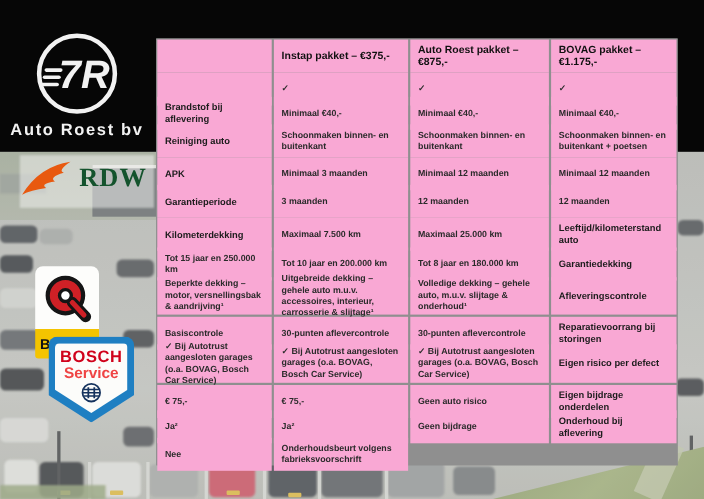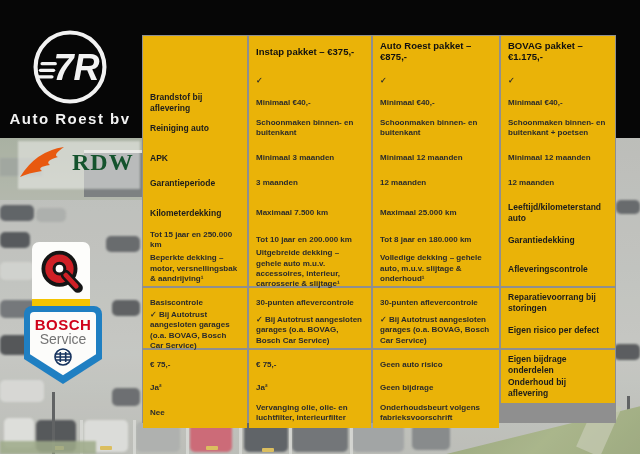--- a/index.html
+++ b/index.html
@@ -34,34 +34,34 @@
   .rdw{position:absolute;left:18px;top:141px;width:122px;height:48px;}
   .rdw-bg{position:absolute;inset:0;background:rgba(246,246,243,.5);filter:blur(1px);}
   .rdw-wing{position:absolute;left:0;top:2px;}
   .rdw-text{position:absolute;left:54px;top:8px;font-family:"Liberation Serif",serif;font-weight:bold;font-size:24px;color:#14532d;letter-spacing:1px;}
   
   .bovag{position:absolute;left:32px;top:202px;width:58px;height:88px;margin-top:40px;}
   .bovag-top{position:absolute;left:0;top:0;width:58px;height:57px;background:#fdfdfb;border-radius:7px 7px 0 0;display:flex;align-items:center;justify-content:center;}
   .bovag-band{position:absolute;left:0;top:57px;width:58px;height:27px;background:#f4c400;border-radius:0 0 3px 3px;display:flex;align-items:center;justify-content:center;}
   .bovag-band span{font-size:13px;font-weight:900;color:#111;letter-spacing:.5px;}
   
-  .bosch{position:absolute;left:24px;top:306px;width:78px;height:78px;}
+  .bosch{position:absolute;left:44px;top:306px;width:78px;height:78px;}
   .bosch-outer{position:absolute;inset:0;background:#1f7fc2;
     clip-path:polygon(0 0,100% 0,100% 68%,50% 100%,0 68%);border-radius:8px;}
   .bosch-inner{position:absolute;left:6px;top:6px;width:66px;height:66px;background:#fcfcfa;
     clip-path:polygon(0 0,100% 0,100% 64%,50% 96%,0 64%);border-radius:4px;
     display:flex;flex-direction:column;align-items:center;}
   .bosch-word1{font-size:15px;font-weight:900;color:#d0021b;letter-spacing:.5px;margin-top:4px;}
-  .bosch-word2{font-size:14px;font-weight:normal;color:#737373;margin-top:-2px;}
+  .bosch-word2{font-size:14px;font-weight:bold;color:#ef4444;margin-top:-2px;}
   
   .pkg-table{position:absolute;left:142px;top:35px;display:grid;
     grid-template-columns:104px 122px 126px 114px;
     grid-template-rows:28px 20px 23px 28px 23px 28px 25px 25px 34px 23px 35px 21px 23px 24px;
     gap:2px;background:#8f8f8f;border:1px solid #8f8f8f;}
-  .cell{background:#eab308;display:flex;align-items:center;padding:15px 7px;box-sizing:border-box;}
+  .cell{background:#f9a8d4;display:flex;align-items:center;padding:15px 7px;box-sizing:border-box;}
   .cell.head{font-size:9.5px;font-weight:bold;color:#101010;}
   .cell.lab{font-size:8.5px;font-weight:bold;color:#1c1c1c;line-height:1.25;}
   .cell.val{font-size:8px;font-weight:bold;color:#2b2b2b;line-height:1.3;}
 </style>
 </head>
 <body>
 
 <div class="photo">
   <div class="field-strip"></div>
   <div class="building"></div>
@@ -209,15 +209,14 @@
     <div class="cell lab">Eigen risico per defect</div>
     <div class="cell val">€ 75,-</div>
     <div class="cell val">€ 75,-</div>
     <div class="cell val">Geen auto risico</div>
     <div class="cell lab">Eigen bijdrage onderdelen</div>
     <div class="cell val">Ja²</div>
     <div class="cell val">Ja²</div>
     <div class="cell val">Geen bijdrage</div>
     <div class="cell lab">Onderhoud bij aflevering</div>
     <div class="cell val">Nee</div>
-    <div class="cell val">Vervanging olie, olie- en luchtfilter, interieurfilter</div>
     <div class="cell val">Onderhoudsbeurt volgens fabrieksvoorschrift</div>
   </div>
 
 </body></html>

